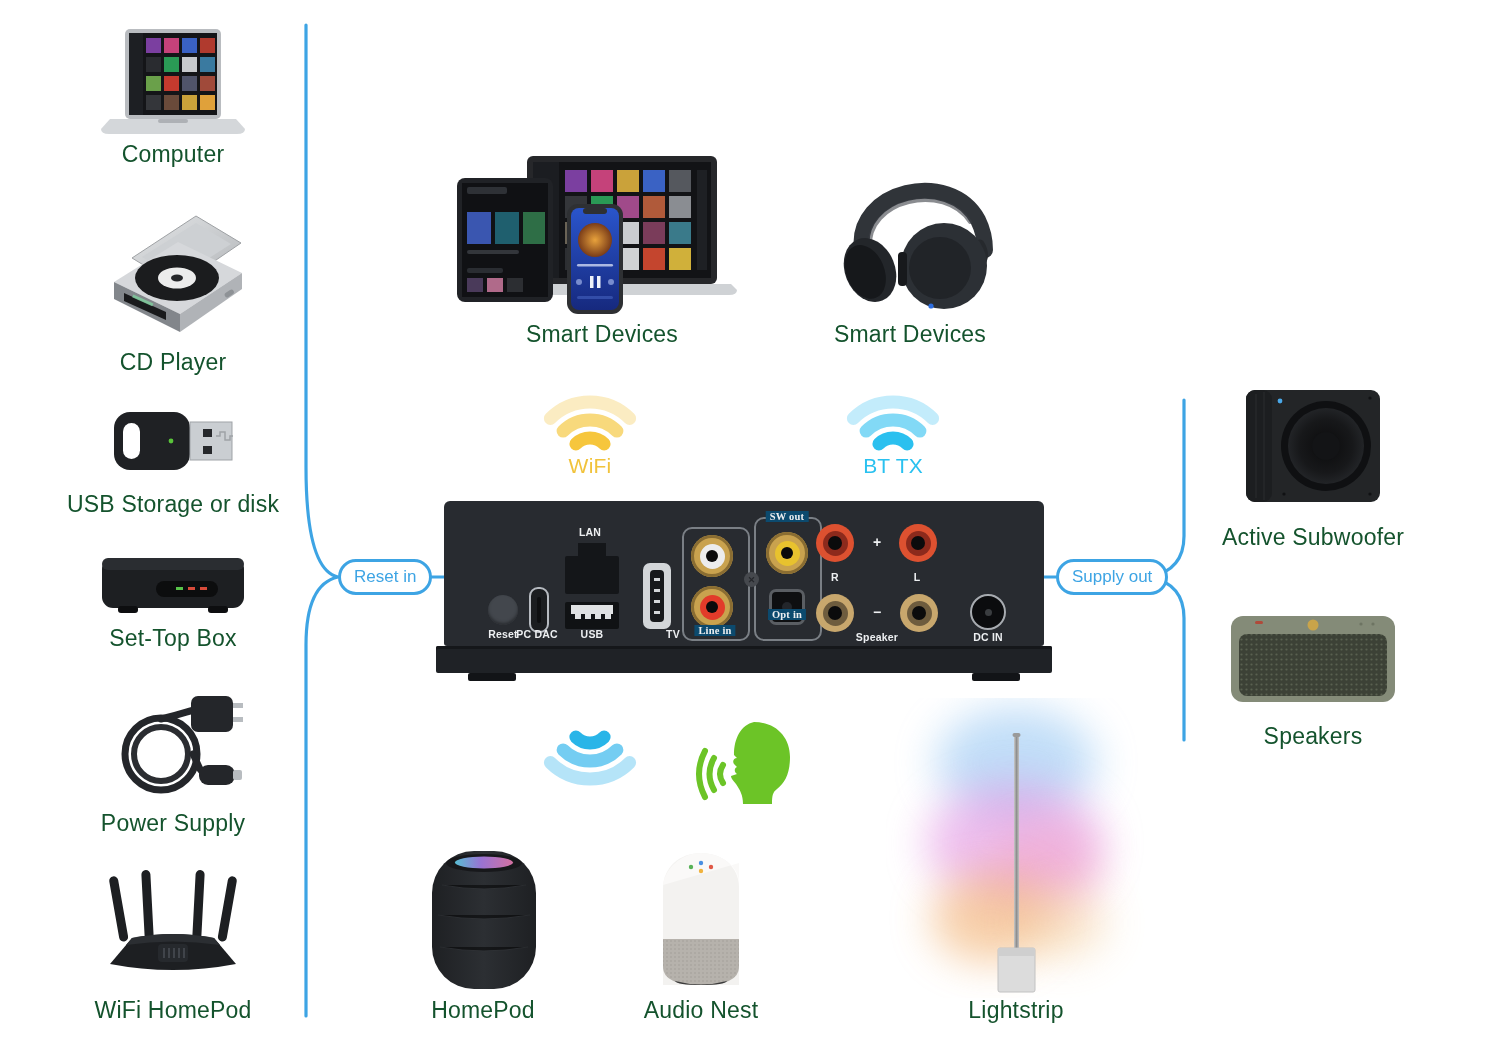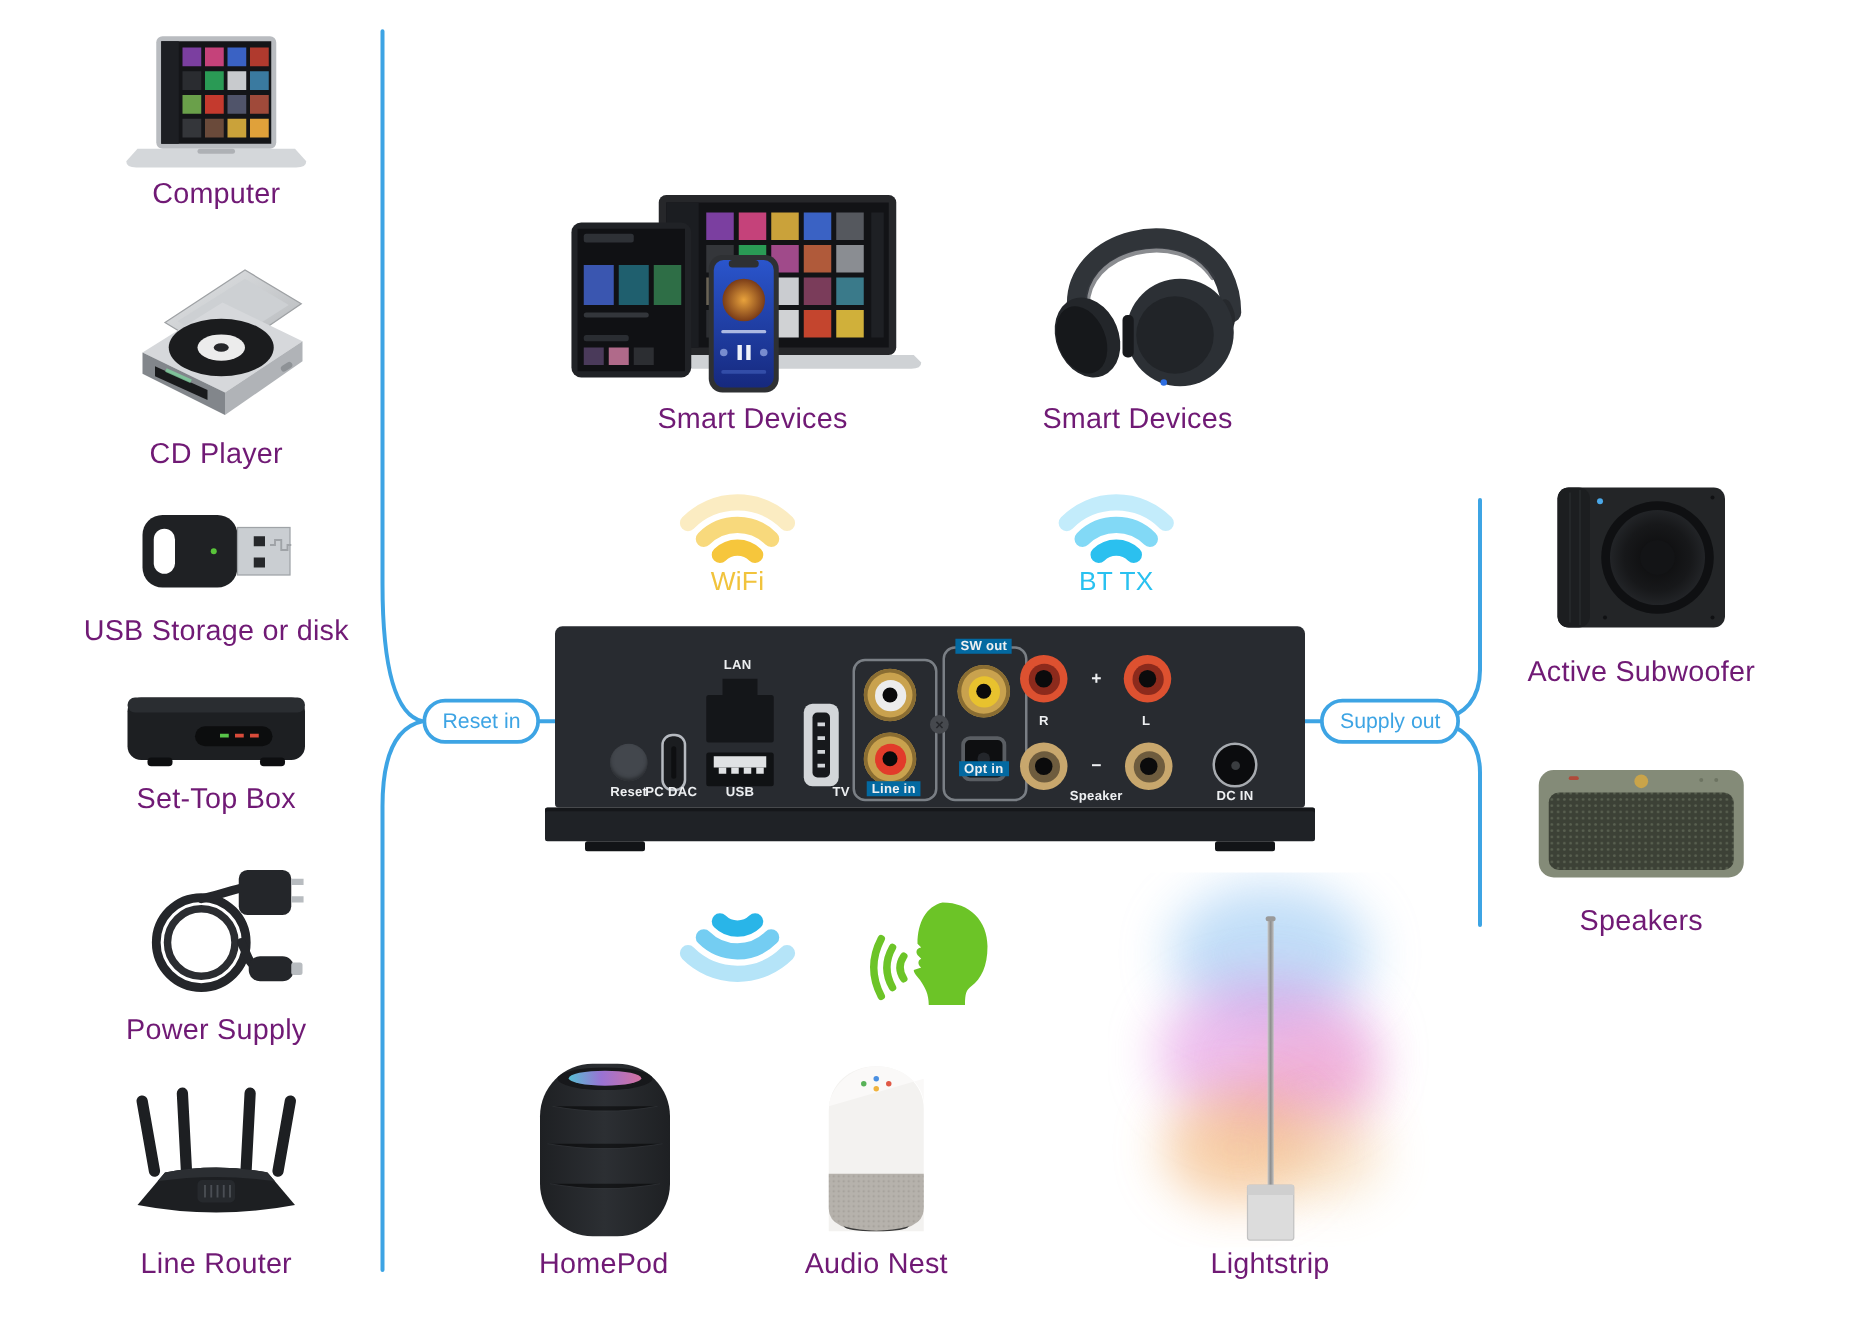--- a/index.html
+++ b/index.html
@@ -1,35 +1,35 @@
 <!DOCTYPE html>
 <html><head>
 <meta charset="utf-8">
 <style>
   html,body{margin:0;padding:0;background:#fff;}
   #stage{position:relative;width:1488px;height:1054px;background:#fff;overflow:hidden;
          font-family:"Liberation Sans",sans-serif;}
   .abs{position:absolute;}
-  .cap{position:absolute;font-size:23px;color:#701a75;letter-spacing:.2px;white-space:nowrap;
+  .cap{position:absolute;font-size:23px;color:#14532d;letter-spacing:.2px;white-space:nowrap;
        transform:translateX(-50%);font-weight:500;}
   .wcap{position:absolute;font-size:21px;letter-spacing:.2px;white-space:nowrap;
        transform:translateX(-50%);font-weight:500;}
   .badge{position:absolute;display:flex;align-items:center;justify-content:center;height:30px;
        padding:0 13px;border:3px solid #3da4e4;border-radius:19px;background:#fff;color:#3da4e4;
        font-size:17px;z-index:6;white-space:nowrap;}
   
   .panel{position:absolute;left:444px;top:501px;width:600px;height:145px;background:#282b30;
        border-radius:6px 6px 3px 3px;z-index:4;}
   .panel-base{position:absolute;left:436px;top:646px;width:616px;height:27px;background:#1f2226;
        border-radius:2px;z-index:4;box-shadow:inset 0 3px 0 #15171a;}
   .foot{position:absolute;top:673px;height:8px;width:48px;background:#121417;border-radius:2px;z-index:4;}
   .plabel{position:absolute;font-size:10.5px;font-weight:bold;color:#edeff1;letter-spacing:.2px;
        transform:translateX(-50%);white-space:nowrap;}
   .bracket{position:absolute;border:2px solid #7a7f85;border-radius:10px;}
-  .masklabel{background:#0369a1;padding:0 4px;z-index:3;}
+  .masklabel{background:#0c4a6e;padding:0 4px;z-index:3;font-family:Liberation Serif, serif;}
   .rca{position:absolute;width:42px;height:42px;border-radius:50%;background:#c9a24e;
        display:flex;align-items:center;justify-content:center;box-shadow:inset 0 0 0 3px #8a6d32;}
   .rca .mid{width:25px;height:25px;border-radius:50%;display:flex;align-items:center;justify-content:center;}
   .rca .hole{width:12px;height:12px;border-radius:50%;background:#0a0a0b;}
   .post{position:absolute;width:38px;height:38px;border-radius:50%;
        display:flex;align-items:center;justify-content:center;}
   .post .pin{width:25px;height:25px;border-radius:50%;display:flex;align-items:center;justify-content:center;}
   .post .ph{width:14px;height:14px;border-radius:50%;background:#0b0b0c;}
   .signtxt{position:absolute;color:#eef0f2;font-size:14px;font-weight:bold;transform:translateX(-50%);}
 </style>
@@ -140,21 +140,21 @@
     <path d="M34,70 Q75,62 116,70 L122,77 Q75,70 28,77 Z" fill="#2b2e32"></path>
     <rect x="60" y="76" width="30" height="18" rx="4" fill="#26292d"></rect>
     <g stroke="#4a4e54" stroke-width="1.5">
         <line x1="66" y1="80" x2="66" y2="90"></line>
         <line x1="71" y1="80" x2="71" y2="90"></line>
         <line x1="76" y1="80" x2="76" y2="90"></line>
         <line x1="81" y1="80" x2="81" y2="90"></line>
         <line x1="86" y1="80" x2="86" y2="90"></line>
       </g>
   </svg>
-  <div class="cap" style="left:173px;top:997px">Line Router</div>
+  <div class="cap" style="left:173px;top:997px">WiFi HomePod</div>
 
   <svg class="abs" style="left:457px;top:156px" width="290" height="162" viewBox="0 0 290 162">
     <rect x="70" y="0" width="190" height="128" rx="6" fill="#26272a"></rect>
     <rect x="76" y="6" width="178" height="116" fill="#121316"></rect>
     <rect x="76" y="6" width="26" height="116" fill="#1b1d21"></rect>
     <g>
       <rect x="108" y="14" width="22" height="22" fill="#7b3fa0"></rect>
         <rect x="134" y="14" width="22" height="22" fill="#c5427a"></rect>
         <rect x="160" y="14" width="22" height="22" fill="#caa23a"></rect>
         <rect x="186" y="14" width="22" height="22" fill="#3a62c4"></rect>

